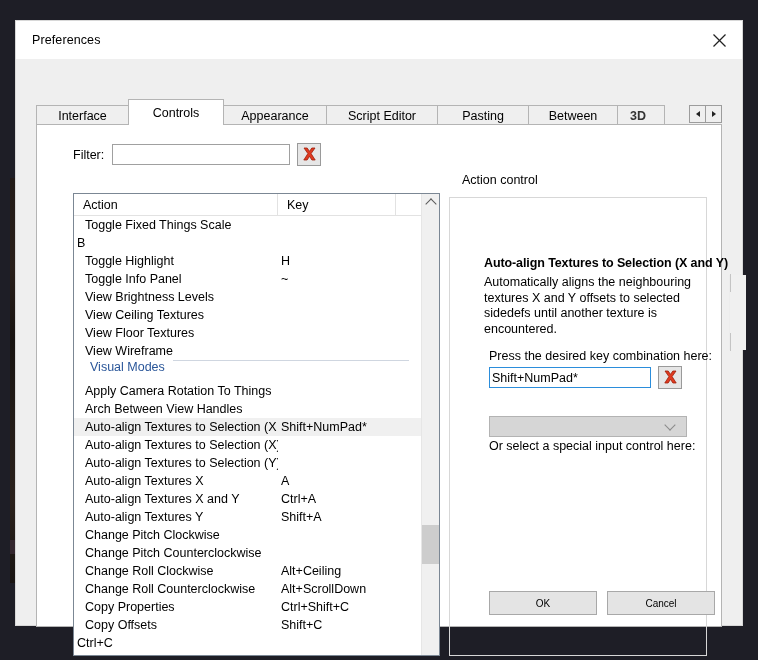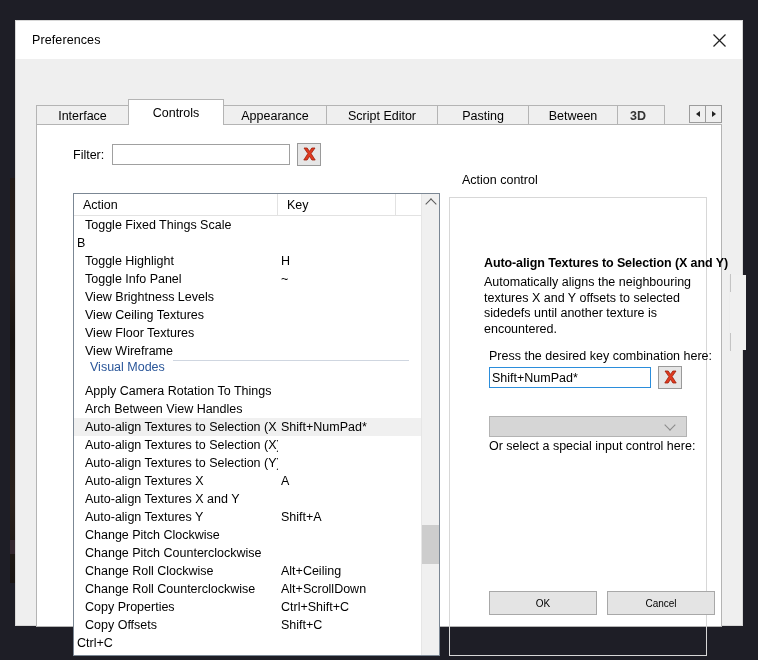--- a/index.html
+++ b/index.html
@@ -588,20 +588,21 @@
                 <div class="row">
                   <div class="c-action">Auto-align Textures to Selection (Y)</div>
                   <div class="c-key"></div>
                 </div>
                 <div class="row">
                   <div class="c-action">Auto-align Textures X</div>
                   <div class="c-key">A</div>
                 </div>
                 <div class="row">
                   <div class="c-action">Auto-align Textures X and Y</div>
+                  <div class="c-key">Ctrl+A</div>
                 </div>
                 <div class="row">
                   <div class="c-action">Auto-align Textures Y</div>
                   <div class="c-key">Shift+A</div>
                 </div>
                 <div class="row">
                   <div class="c-action">Change Pitch Clockwise</div>
                   <div class="c-key"></div>
                 </div>
                 <div class="row">

